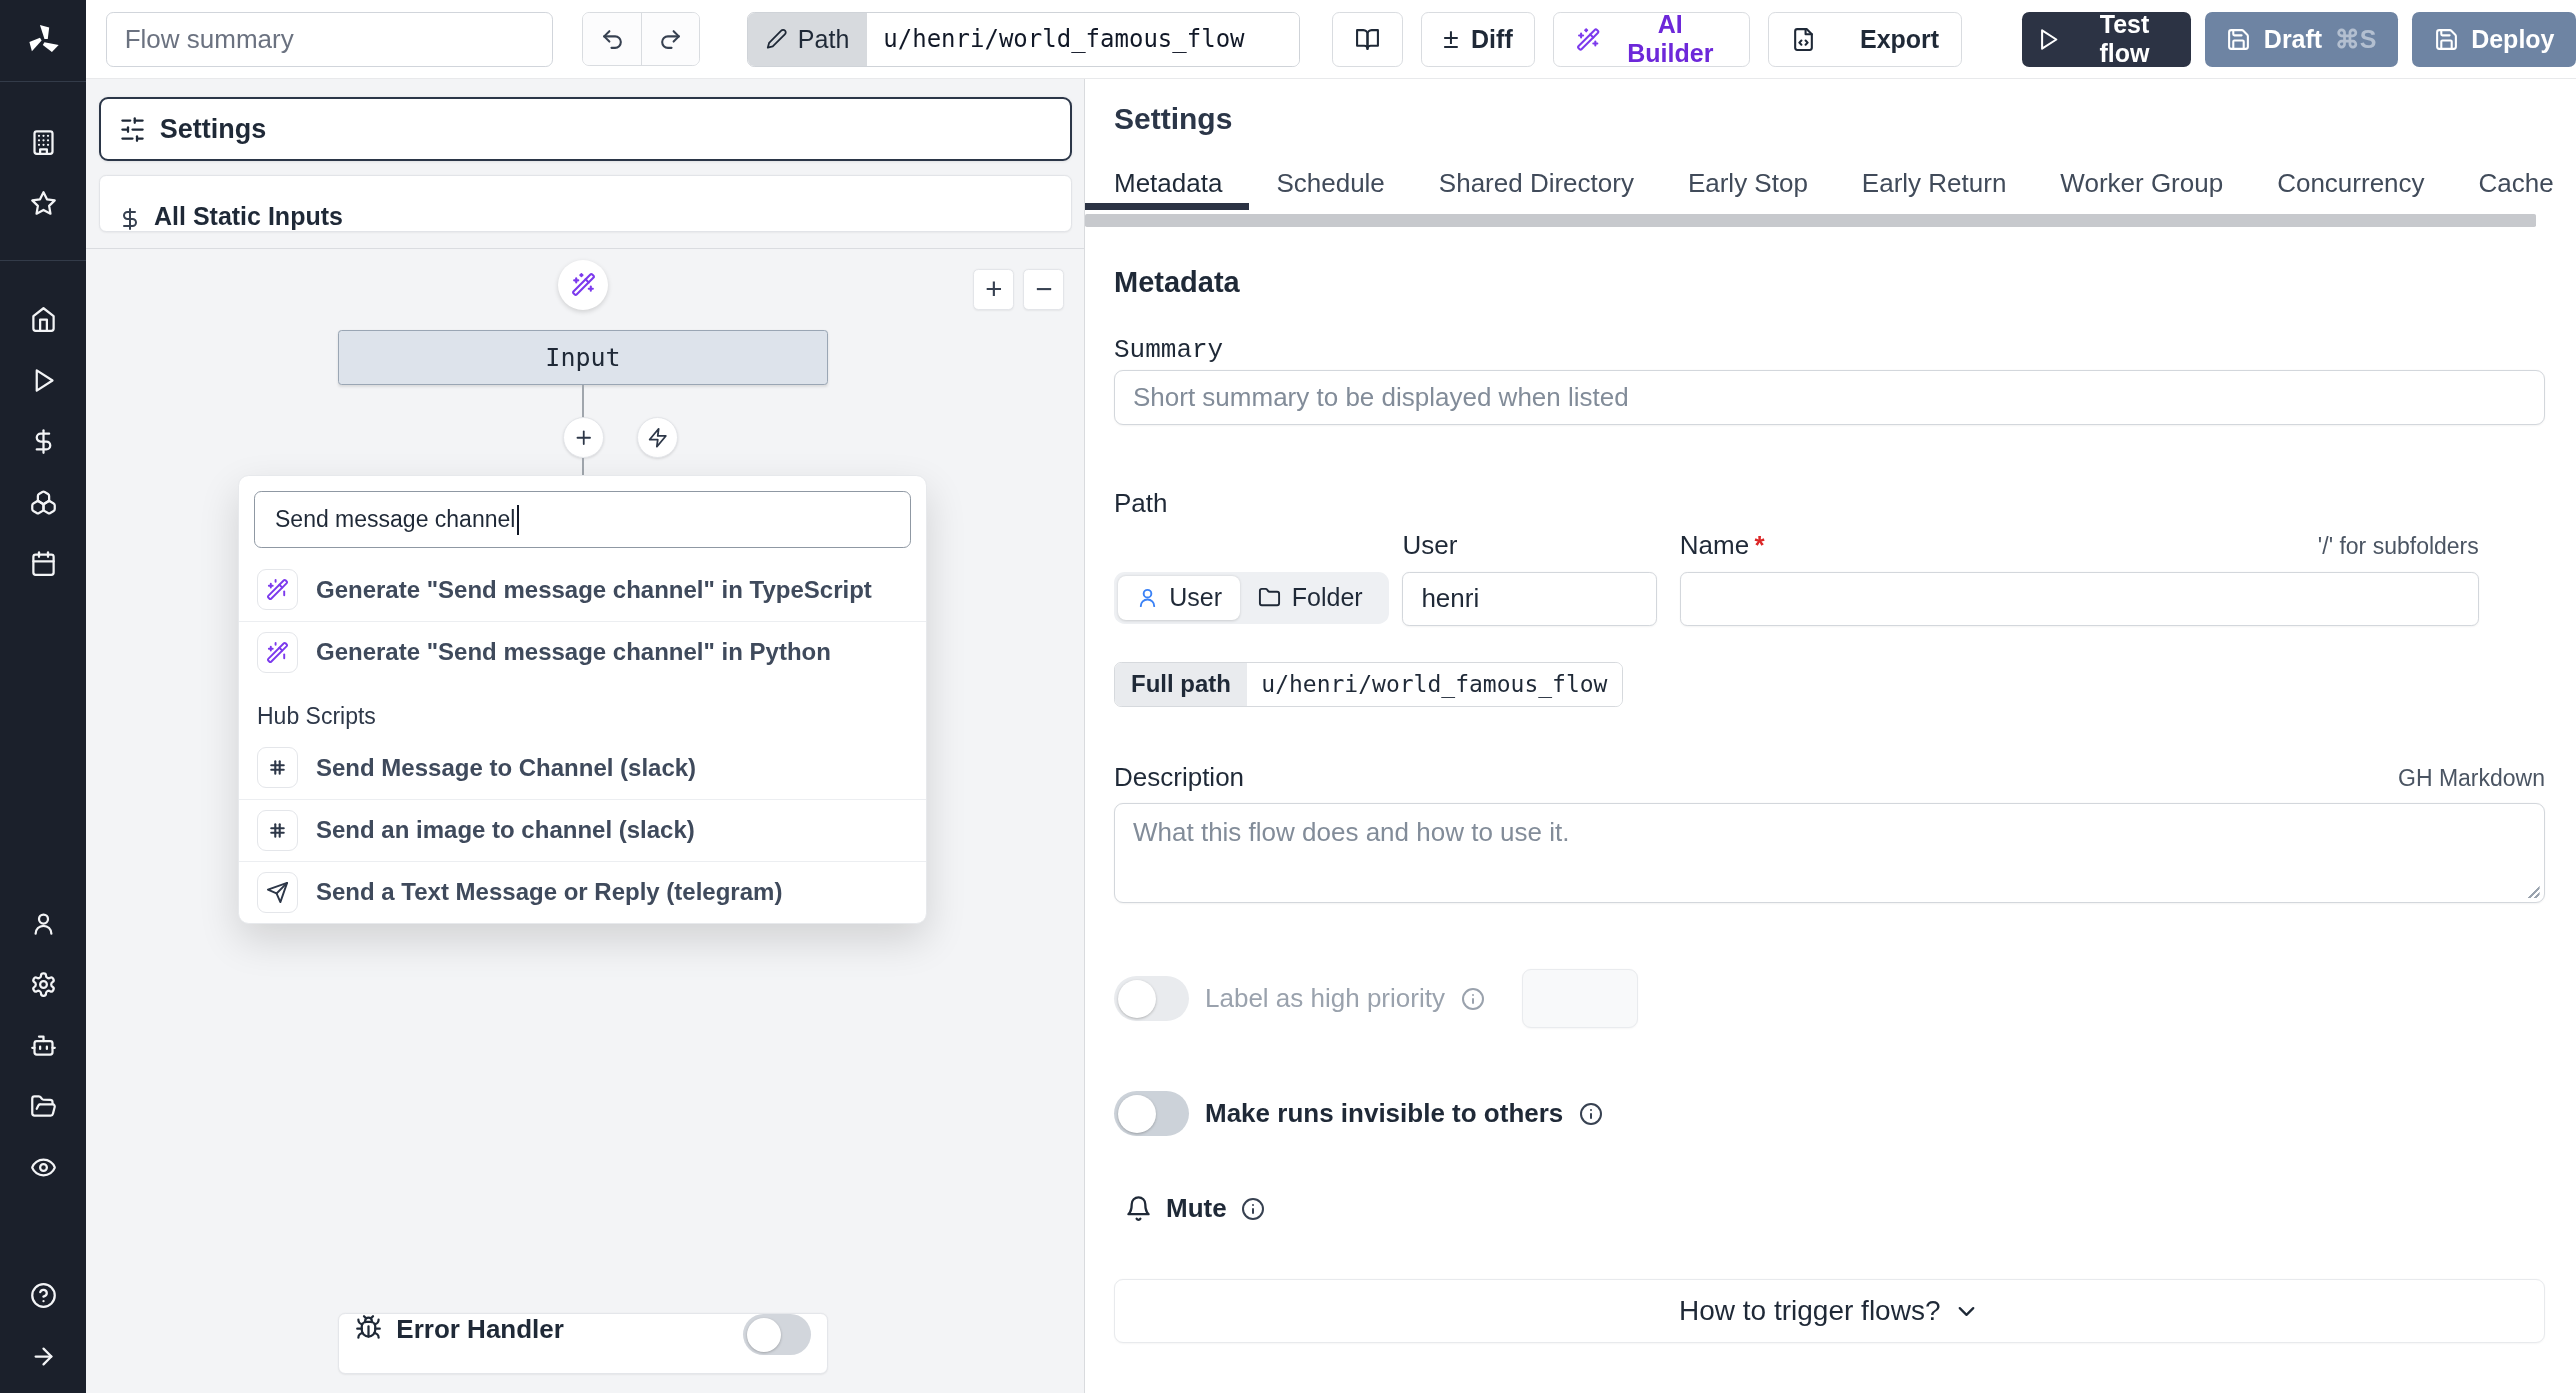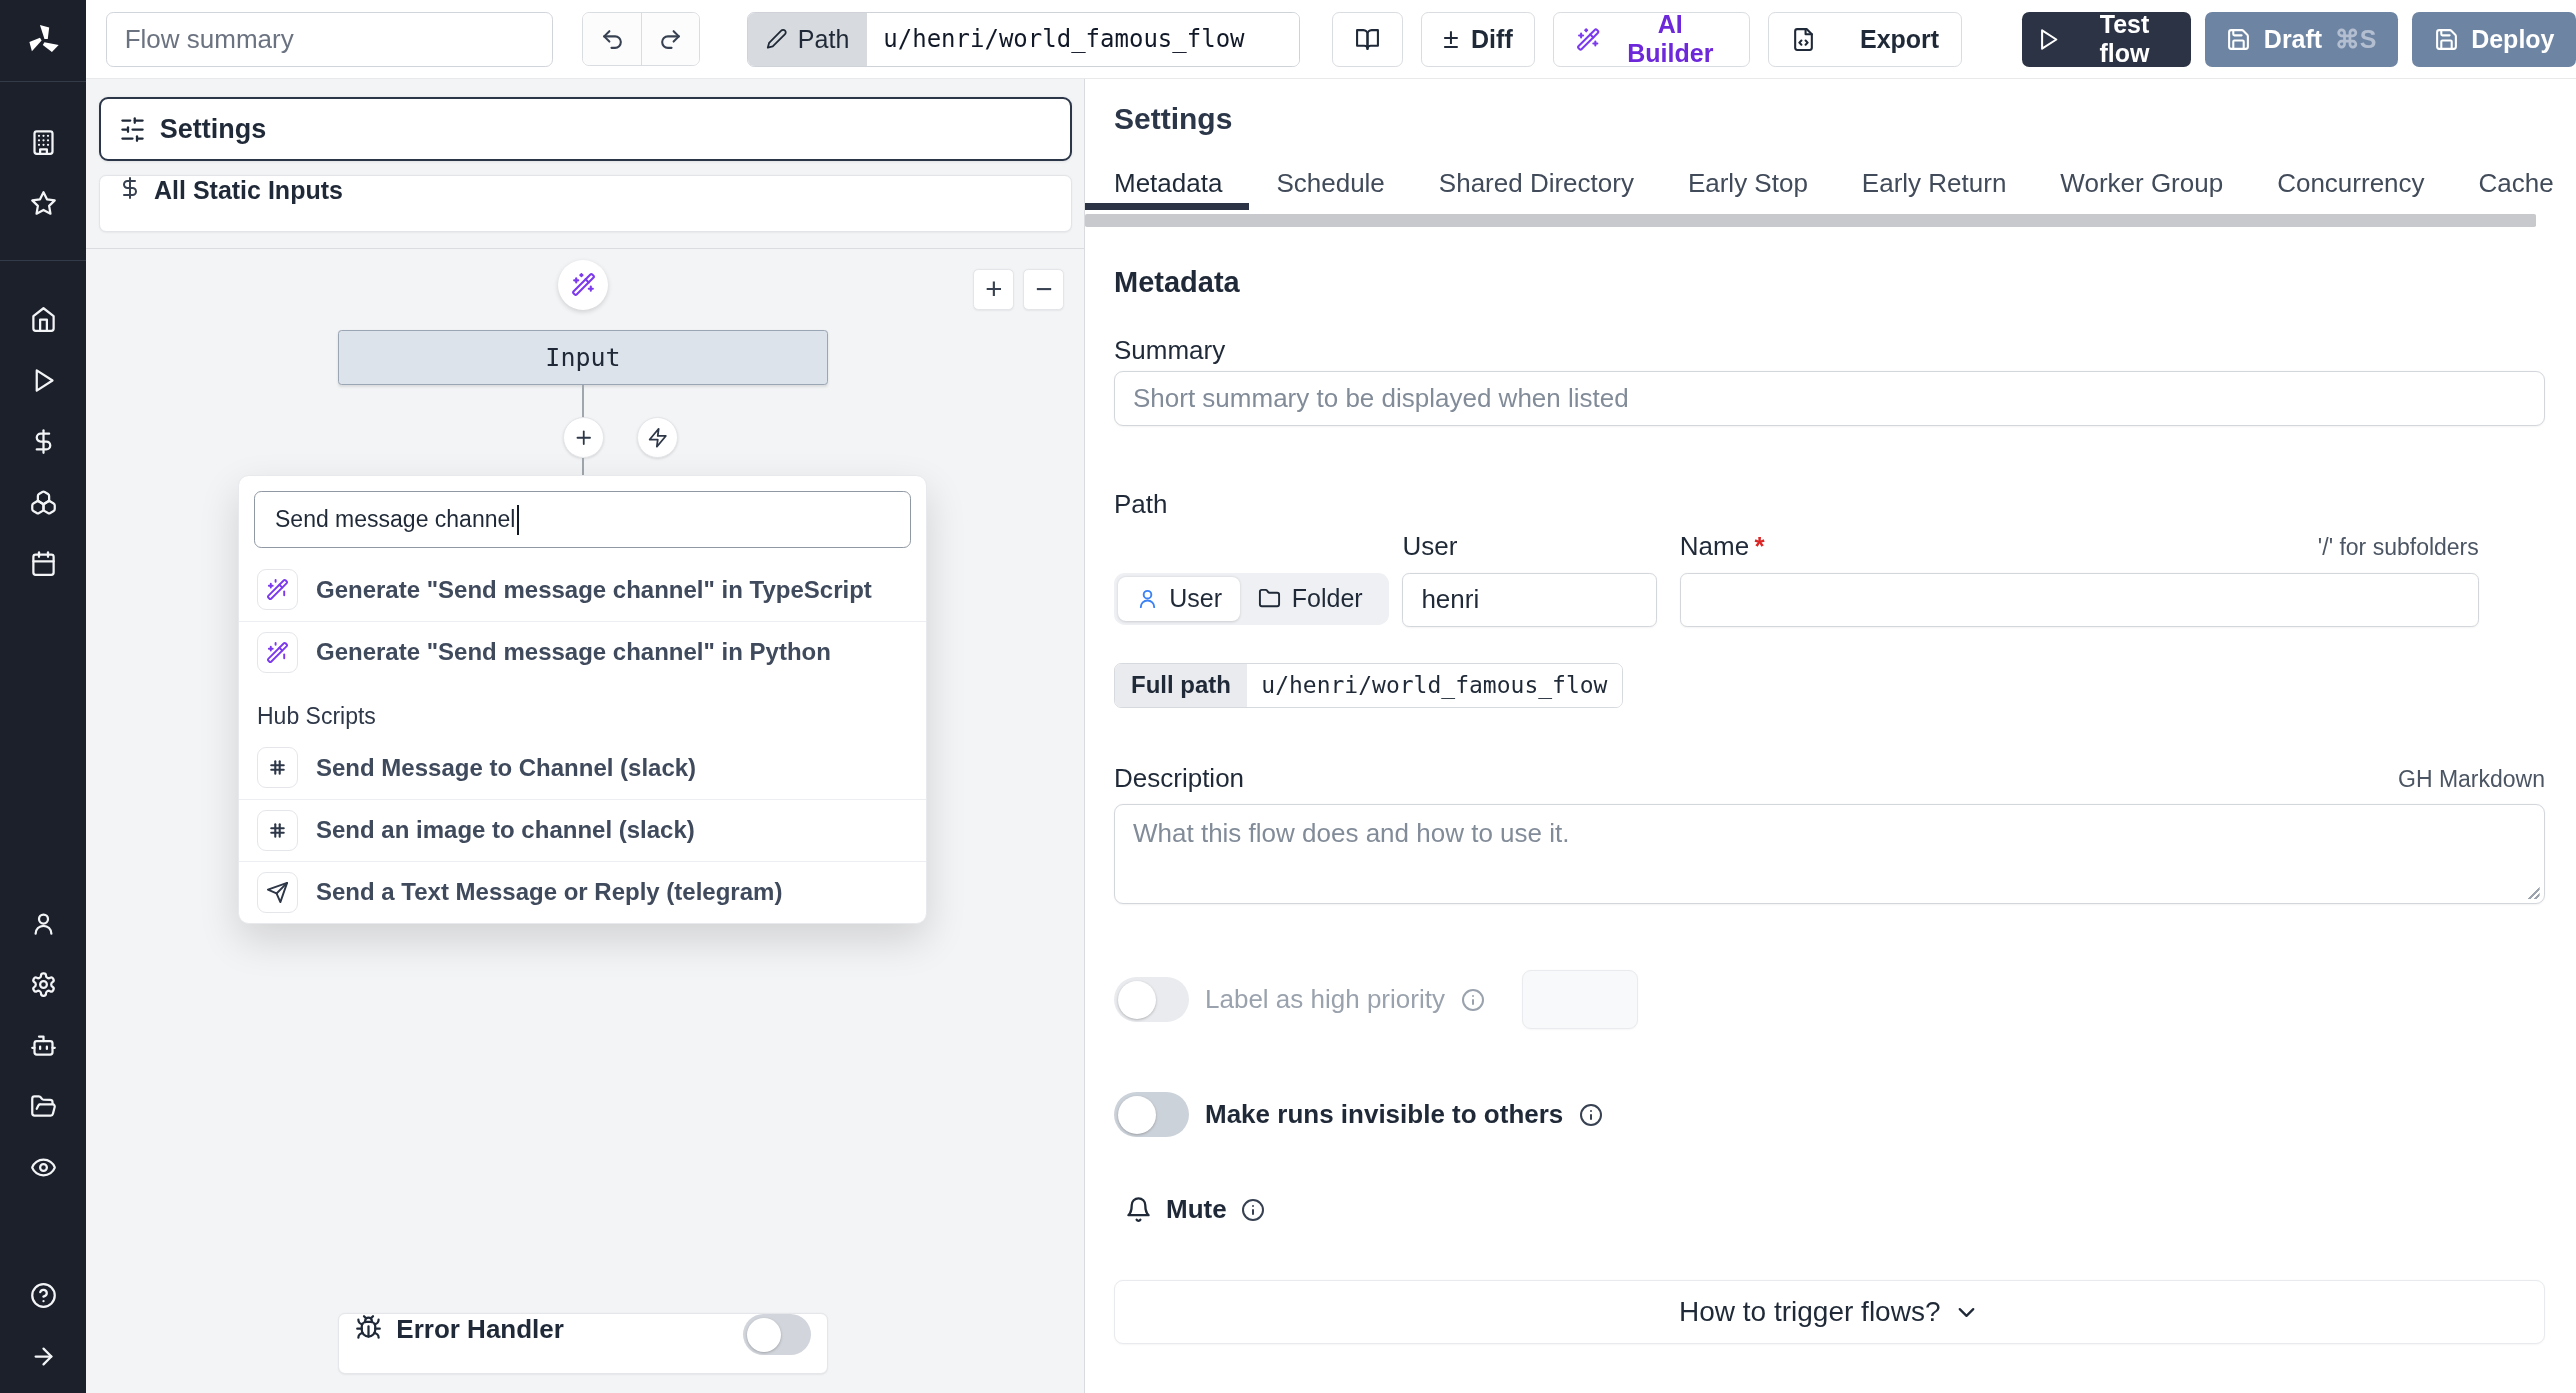--- a/index.html
+++ b/index.html
@@ -50,21 +50,21 @@
 
   
   .content { flex:1; display:flex; min-height:0; }
 
   
   .flow-panel { width:998px; flex-shrink:0; background:#f3f4f6; display:flex; flex-direction:column; }
   .flow-head { padding:18px 12.5px 0; }
   .settings-node { height:64px; background:#fff; border:2.7px solid #2b3648; border-radius:9px; display:flex; align-items:center; gap:14.3px; padding:0 18px; box-shadow:0 0.9px 2.7px rgba(0,0,0,.08); }
   .settings-node svg { width:27px; height:27px; color:#1f2937; }
   .settings-node .lbl { font-size:27px; font-weight:600; color:#1f2937; }
-  .static-node { margin-top:14.3px; height:57px; background:#fff; border:1.3px solid #e2e4e8; border-radius:7.2px; display:flex; align-items:flex-start; gap:12.5px; padding:0 18px; box-shadow:0 0.9px 1.8px rgba(0,0,0,.05); }
+  .static-node { margin-top:14.3px; height:57px; background:#fff; border:1.3px solid #e2e4e8; border-radius:7.2px; display:flex; align-items:flex-end; gap:12.5px; padding:0 18px; box-shadow:0 0.9px 1.8px rgba(0,0,0,.05); }
   .static-node svg { width:24px; height:24px; color:#374151; }
   .static-node .lbl { font-size:25px; font-weight:600; color:#1f2937; }
   .flow-divider { height:0.9px; background:#dadce0; margin-top:16px; }
   .canvas { position:relative; flex:1; }
 
   .wand-fab { position:absolute; left:472px; top:10.7px; width:50px; height:50px; border-radius:50%; background:#fff; box-shadow:0 1.8px 5.4px rgba(0,0,0,.15); display:flex; align-items:center; justify-content:center; color:#7c3aed; }
   .wand-fab svg { width:25px; height:25px; }
   .zoom-grp { position:absolute; top:19.7px; right:19.7px; display:flex; gap:9px; }
   .zoom-btn { width:41px; height:41px; background:#fff; border:1.3px solid #e3e5e9; border-radius:5.4px; display:flex; align-items:center; justify-content:center; font-size:29.5px; color:#374151; box-shadow:0 0.9px 1.8px rgba(0,0,0,.06); }
   .input-node { position:absolute; left:252px; top:81px; width:490px; height:55px; background:#dde3eb; border:1.3px solid #9aa6b4; border-radius:3.6px; display:flex; align-items:center; justify-content:center; font-size:25px; color:#1f2937; box-shadow:0 1.8px 2.7px rgba(0,0,0,.10); }
@@ -107,21 +107,21 @@
   .tab { position:relative; display:flex; align-items:center; padding:0 27px; font-size:26px; font-weight:500; color:#414b5a; }
   .tab:first-child { padding-left:29px; }
   .tab.active { color:#1f2937; }
   .tab.active::after { content:""; position:absolute; left:0; right:0; bottom:0; height:6.3px; background:#2c3344; }
   .hscroll { height:13.4px; margin-top:4.5px; }
   .hscroll .thumb { width:97.3%; height:100%; background:#c7c9cd; border-radius:1.8px; }
 
   .set-body { padding:0 31px 0 29px; flex:1; }
   .md-head { margin-top:39px; font-size:29px; font-weight:700; color:#1f2937; }
   .f-label { font-size:26px; color:#1f2937; }
-  .sum-label { margin-top:36px; }
+  .sum-label { margin-top:36px;font-family:Liberation Mono, monospace; }
   .text-input { display:block; width:100%; height:55px; border:1.3px solid #d3d7dc; border-radius:9px; padding:0 18px; font-size:26px; color:#1f2937; outline:none; box-shadow:0 0.9px 1.8px rgba(0,0,0,.05); }
   .text-input::placeholder, textarea::placeholder { color:#828c99; }
   .sum-input { margin-top:5px; }
   .path-label { margin-top:63px; }
   .path-row { margin-top:10.7px; display:flex; align-items:flex-end; }
   .seg-ctl { width:275px; height:52px; background:#eef0f3; border-radius:10.7px; display:flex; padding:3.6px; margin-bottom:1.8px; }
   .seg { display:flex; align-items:center; gap:10.7px; padding:0 18px; border-radius:8px; font-size:25px; font-weight:500; color:#1f2937; }
   .seg svg { width:23px; height:23px; }
   .seg.on { background:#fff; box-shadow:0 0.9px 2.7px rgba(0,0,0,.15); }
   .seg.on svg { color:#3b82f6; }

